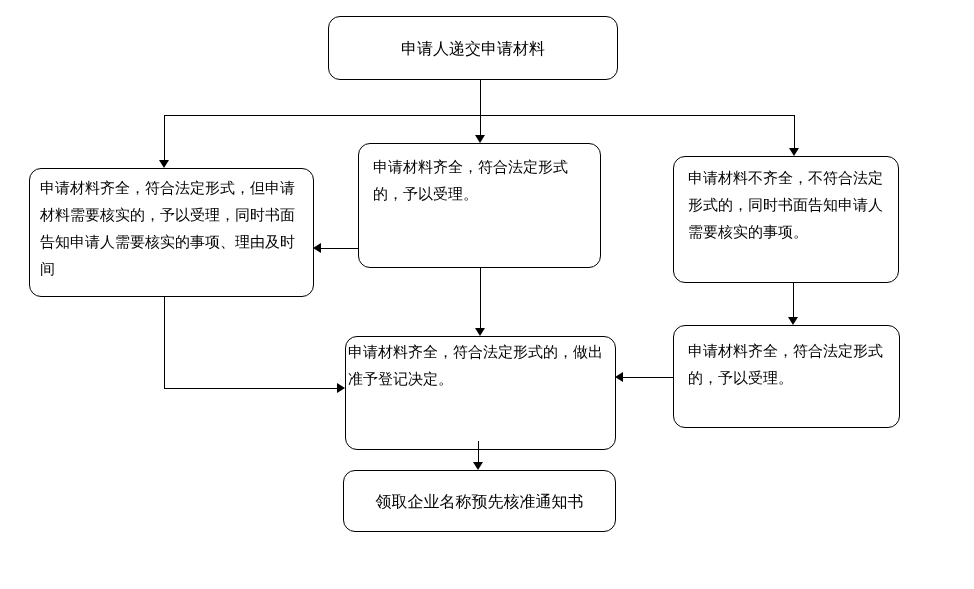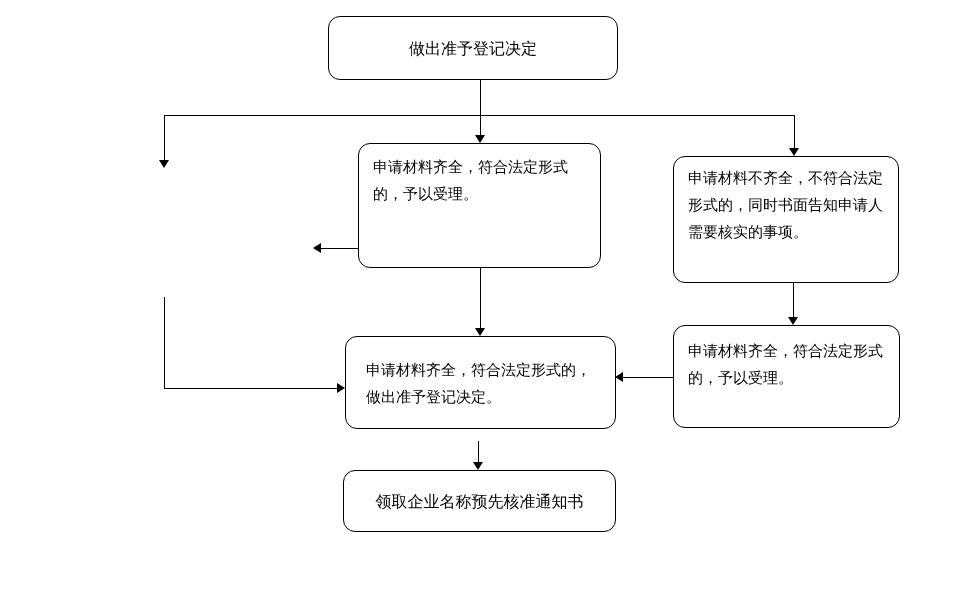--- a/index.html
+++ b/index.html
@@ -60,21 +60,21 @@
     border-bottom: 5px solid transparent;
     border-left: 8px solid #000000;
   }
 
   
   #node-start        { left: 328px; top: 16px;  width: 290px; height: 64px;  }
   #node-left         { left: 29px;  top: 168px; width: 285px; height: 129px; padding: 6px 10px; }
   #node-middle       { left: 358px; top: 143px; width: 243px; height: 125px; padding: 10px 14px; }
   #node-right        { left: 673px; top: 156px; width: 226px; height: 127px; padding: 8px 14px; }
   #node-right-lower  { left: 673px; top: 325px; width: 227px; height: 103px; padding: 12px 14px; }
-  #node-decision     { left: 345px; top: 336px; width: 271px; height: 93px; padding: 20px; }
+  #node-decision     { left: 345px; top: 336px; width: 271px; height: 114px; padding: 2px; }
   #node-end          { left: 343px; top: 470px; width: 273px; height: 62px; text-align: right;  }
 
   
   #c-start-down      { left: 480px; top: 80px;  height: 56px; }
   #a-start-down      { left: 475px; top: 135px; }
   #c-branch          { left: 164px; top: 115px; width: 631px; }
   #c-branch-left     { left: 164px; top: 115px; height: 46px; }
   #a-branch-left     { left: 159px; top: 160px; }
   #c-branch-right    { left: 794px; top: 115px; height: 34px; }
   #a-branch-right    { left: 789px; top: 148px; }
@@ -90,22 +90,23 @@
   #c-rlower-to-dec   { left: 623px; top: 377px; width: 50px; }
   #a-rlower-to-dec   { left: 615px; top: 372px; }
   #c-decision-down   { left: 478px; top: 441px; height: 22px; }
   #a-decision-down   { left: 473px; top: 462px; }
 </style>
 </head>
 <body>
 
 <div class="canvas">
 
-  <div class="node centered" id="node-start">做出准予登记决定</div>
+  <div class="node centered" id="node-start">申请人递交申请材料</div>
 
+  <div class="node" id="node-left">申请材料齐全，符合法定形式，但申请材料需要核实的，予以受理，同时书面告知申请人需要核实的事项、理由及时间</div>
 
   <div class="node" id="node-middle">申请材料齐全，符合法定形式的，予以受理。</div>
 
   <div class="node" id="node-right">申请材料不齐全，不符合法定形式的，同时书面告知申请人需要核实的事项。</div>
 
   <div class="node" id="node-right-lower">申请材料齐全，符合法定形式的，予以受理。</div>
 
   <div class="node" id="node-decision">申请材料齐全，符合法定形式的，做出准予登记决定。</div>
 
   <div class="node centered" id="node-end">领取企业名称预先核准通知书</div>

